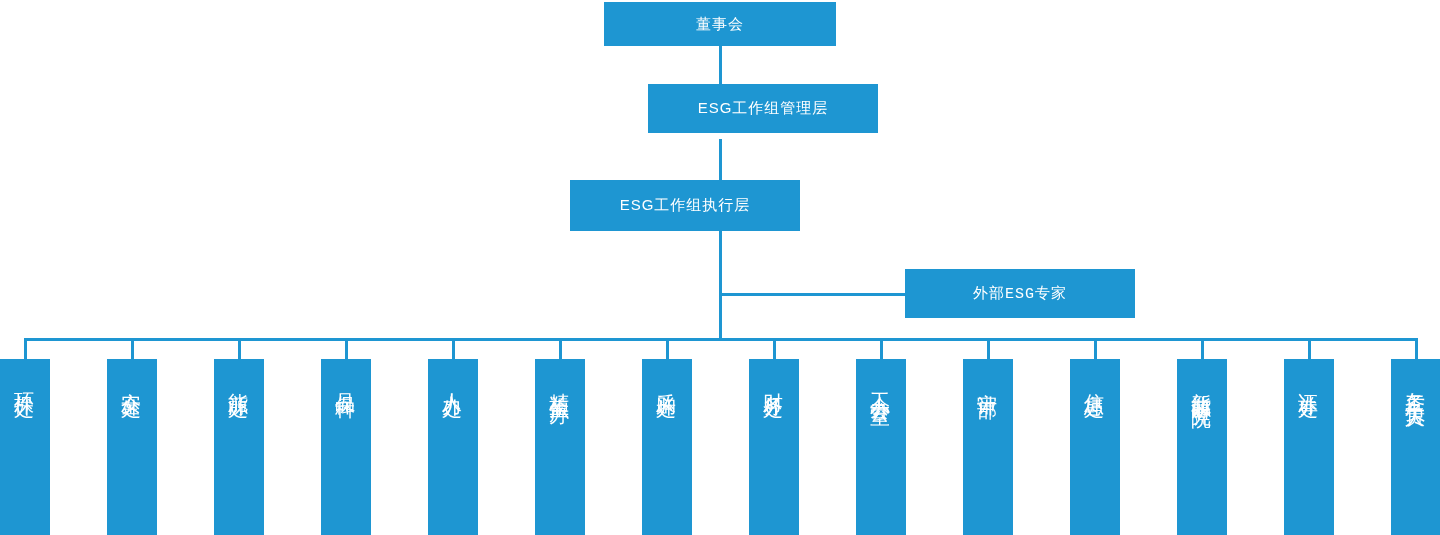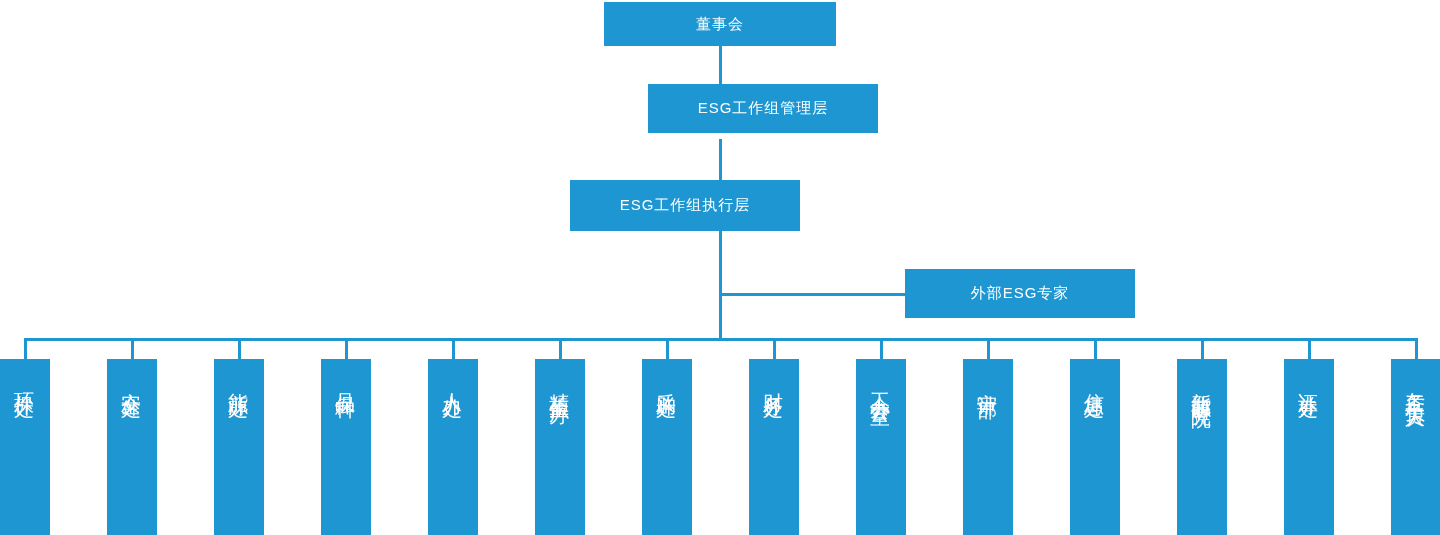--- a/index.html
+++ b/index.html
@@ -88,21 +88,21 @@
   <div class="line" style="left:718.5px; top:139px; width:3px; height:41px;"></div>
 
   <div class="node" style="left:570px; top:180px; width:230px; height:51px;">
     <span>ESG工作组执行层</span>
   </div>
 
   <div class="line" style="left:718.5px; top:231px; width:3px; height:110px;"></div>
 
   <div class="line" style="left:719px; top:293px; width:186px; height:3px;"></div>
 
-  <div class="node" style="left:905px; top:269px; width:230px; height:49px;">
+  <div class="node" style="left:905px; top:269px; width:230px; height:49px;font-family:Liberation Mono, monospace;">
     <span>外部ESG专家</span>
   </div>
 
   <div class="line" style="left:24px; top:338px; width:1392px; height:3px;"></div>
 
   <div id="departments">
   <div class="dept" style="left: 0px;">
     <div class="drop"></div>
     <div class="dept-box">
       <span class="dept-label">环保处</span>

